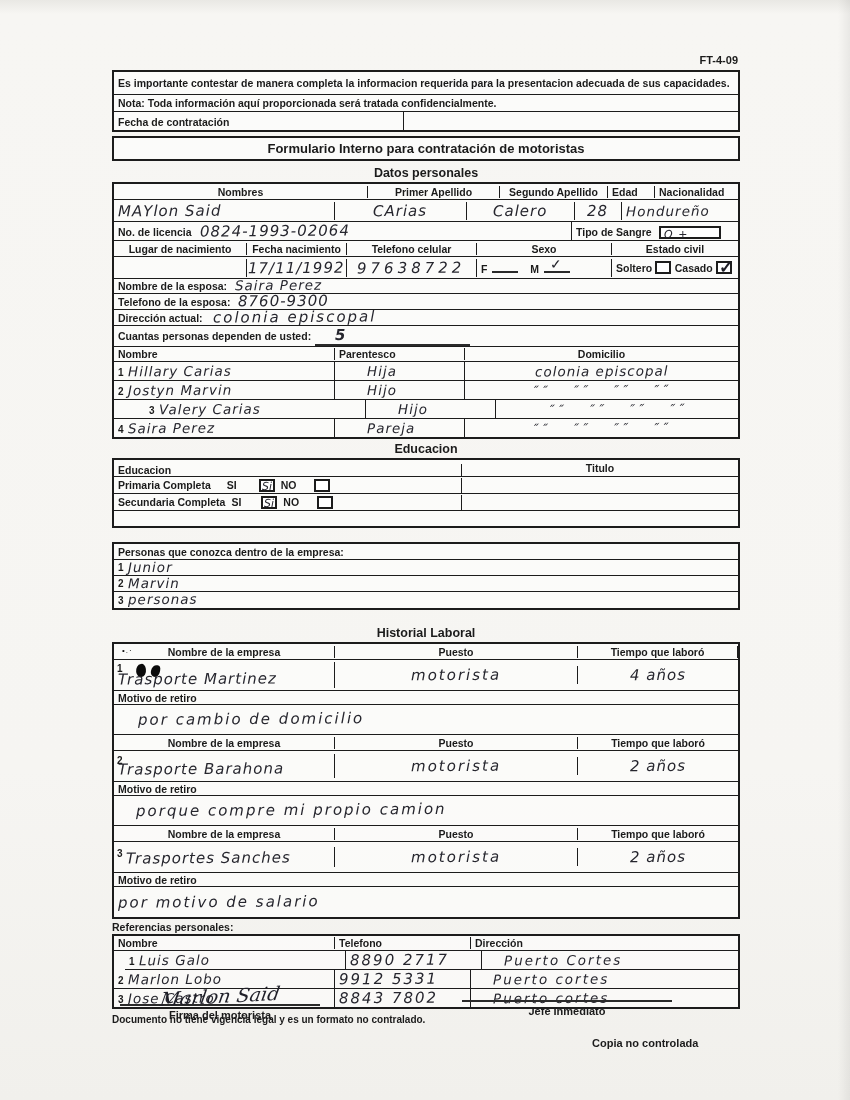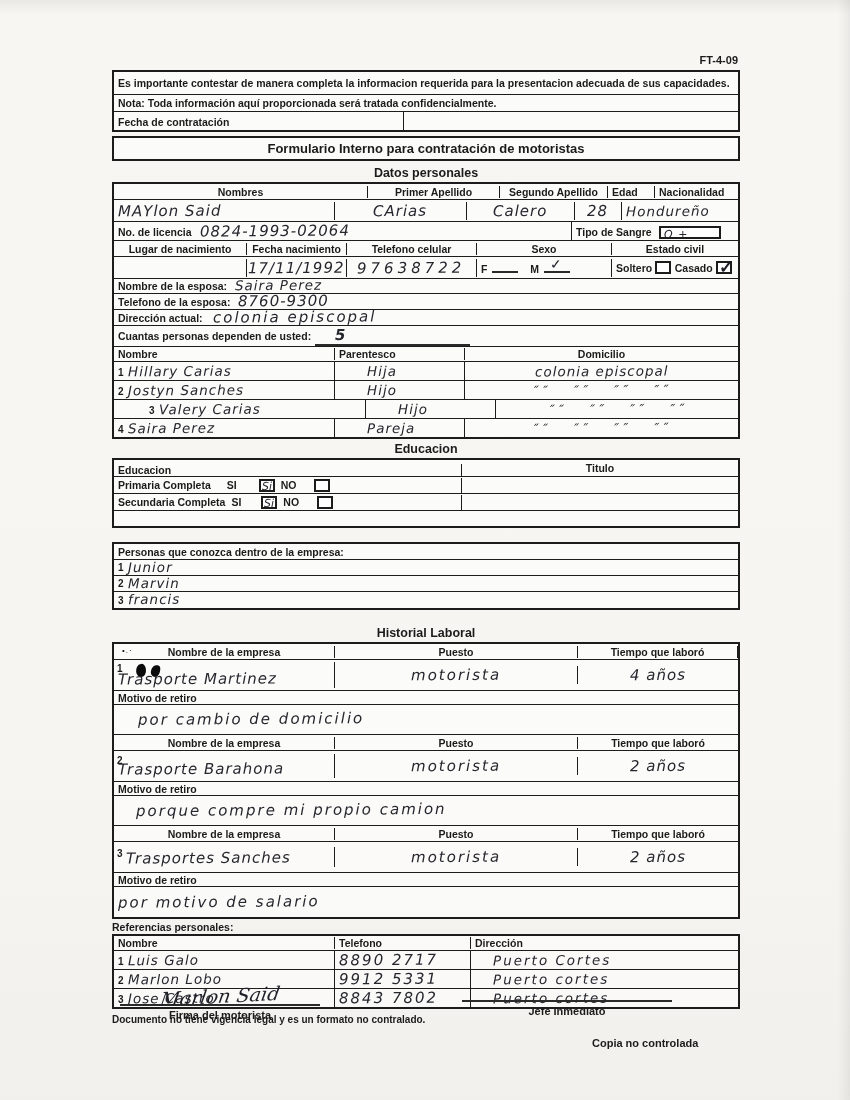--- a/index.html
+++ b/index.html
@@ -160,21 +160,21 @@
         <div class="cell lbl pad" style="width:221px;">Nombre</div>
         <div class="cell lbl pad" style="width:130px;">Parentesco</div>
         <div class="cell lbl ctr" style="flex:1;">Domicilio</div>
       </div>
       <div class="row bb" style="min-height:14px;">
         <div class="cell pad" style="width:221px;"><b style="font-size:10px;">1</b> <span class="hw">Hillary Carias</span></div>
         <div class="cell pad" style="width:130px;"><span class="hw" style="margin-left:28px;">Hija</span></div>
         <div class="cell ctr" style="flex:1;"><span class="hw">colonia episcopal</span></div>
       </div>
       <div class="row bb" style="min-height:14px;">
-        <div class="cell pad" style="width:221px;"><b style="font-size:10px;">2</b> <span class="hw">Jostyn Sanches</span></div>
+        <div class="cell pad" style="width:221px;"><b style="font-size:10px;">2</b> <span class="hw">Jostyn Marvin</span></div>
         <div class="cell pad" style="width:130px;"><span class="hw" style="margin-left:28px;">Hijo</span></div>
         <div class="cell ctr" style="flex:1;"><span class="hw ditto">″ ″      ″ ″      ″ ″      ″ ″</span></div>
       </div>
       <div class="row bb" style="min-height:14px;padding-left:31px;">
         <div class="cell pad" style="width:221px;"><b style="font-size:10px;">3</b> <span class="hw">Valery Carias</span></div>
         <div class="cell pad" style="width:130px;"><span class="hw" style="margin-left:28px;">Hijo</span></div>
         <div class="cell ctr" style="flex:1;"><span class="hw ditto">″ ″      ″ ″      ″ ″      ″ ″</span></div>
       </div>
       <div class="row" style="min-height:14px;">
         <div class="cell pad" style="width:221px;"><b style="font-size:10px;">4</b> <span class="hw">Saira Perez</span></div>
@@ -225,21 +225,21 @@
       <div class="vrow bb pad" style="min-height:16px;">
         <b style="font-size:10px;">1</b>
         <span class="hw" style="margin-left:4px;">Junior</span>
       </div>
       <div class="vrow bb pad" style="min-height:16px;">
         <b style="font-size:10px;">2</b>
         <span class="hw" style="margin-left:4px;">Marvin</span>
       </div>
       <div class="vrow pad" style="min-height:16px;">
         <b style="font-size:10px;">3</b>
-        <span class="hw" style="margin-left:4px;">francis</span>
+        <span class="hw" style="margin-left:4px;">personas</span>
       </div>
     </div>
 
     <div class="gap14"></div>
 
     <div class="heading">Historial Laboral</div>
     <div class="bx">
 
       <div class="row bb" style="min-height:16px; position:relative;">
         <div class="cell lbl ctr" style="width:221px;">Nombre de la empresa</div>
@@ -307,21 +307,21 @@
 
     <div class="vrow" style="min-height:15px;">
       <span class="lbl">Referencias personales:</span>
     </div>
     <div class="bx">
       <div class="row bb" style="min-height:15px;">
         <div class="cell lbl pad" style="width:221px;">Nombre</div>
         <div class="cell lbl pad" style="width:136px;">Telefono</div>
         <div class="cell lbl pad" style="flex:1;">Dirección</div>
       </div>
-      <div class="row bb" style="min-height:16px;">
+      <div class="row bb" style="min-height:16px;margin-left:11px;">
         <div class="cell pad" style="width:221px;"><b style="font-size:10px;">1</b> <span class="hw">Luis Galo</span></div>
         <div class="cell pad" style="width:136px;"><span class="hw hw-big" style="letter-spacing:2px;">8890 2717</span></div>
         <div class="cell pad" style="flex:1;"><span class="hw" style="margin-left:18px; letter-spacing:2px;">Puerto Cortes</span></div>
       </div>
       <div class="row bb" style="min-height:16px;">
         <div class="cell pad" style="width:221px;"><b style="font-size:10px;">2</b> <span class="hw">Marlon Lobo</span></div>
         <div class="cell pad" style="width:136px;"><span class="hw hw-big" style="letter-spacing:2px;">9912 5331</span></div>
         <div class="cell pad" style="flex:1;"><span class="hw" style="margin-left:18px; letter-spacing:2px;">Puerto cortes</span></div>
       </div>
       <div class="row" style="min-height:16px;">

